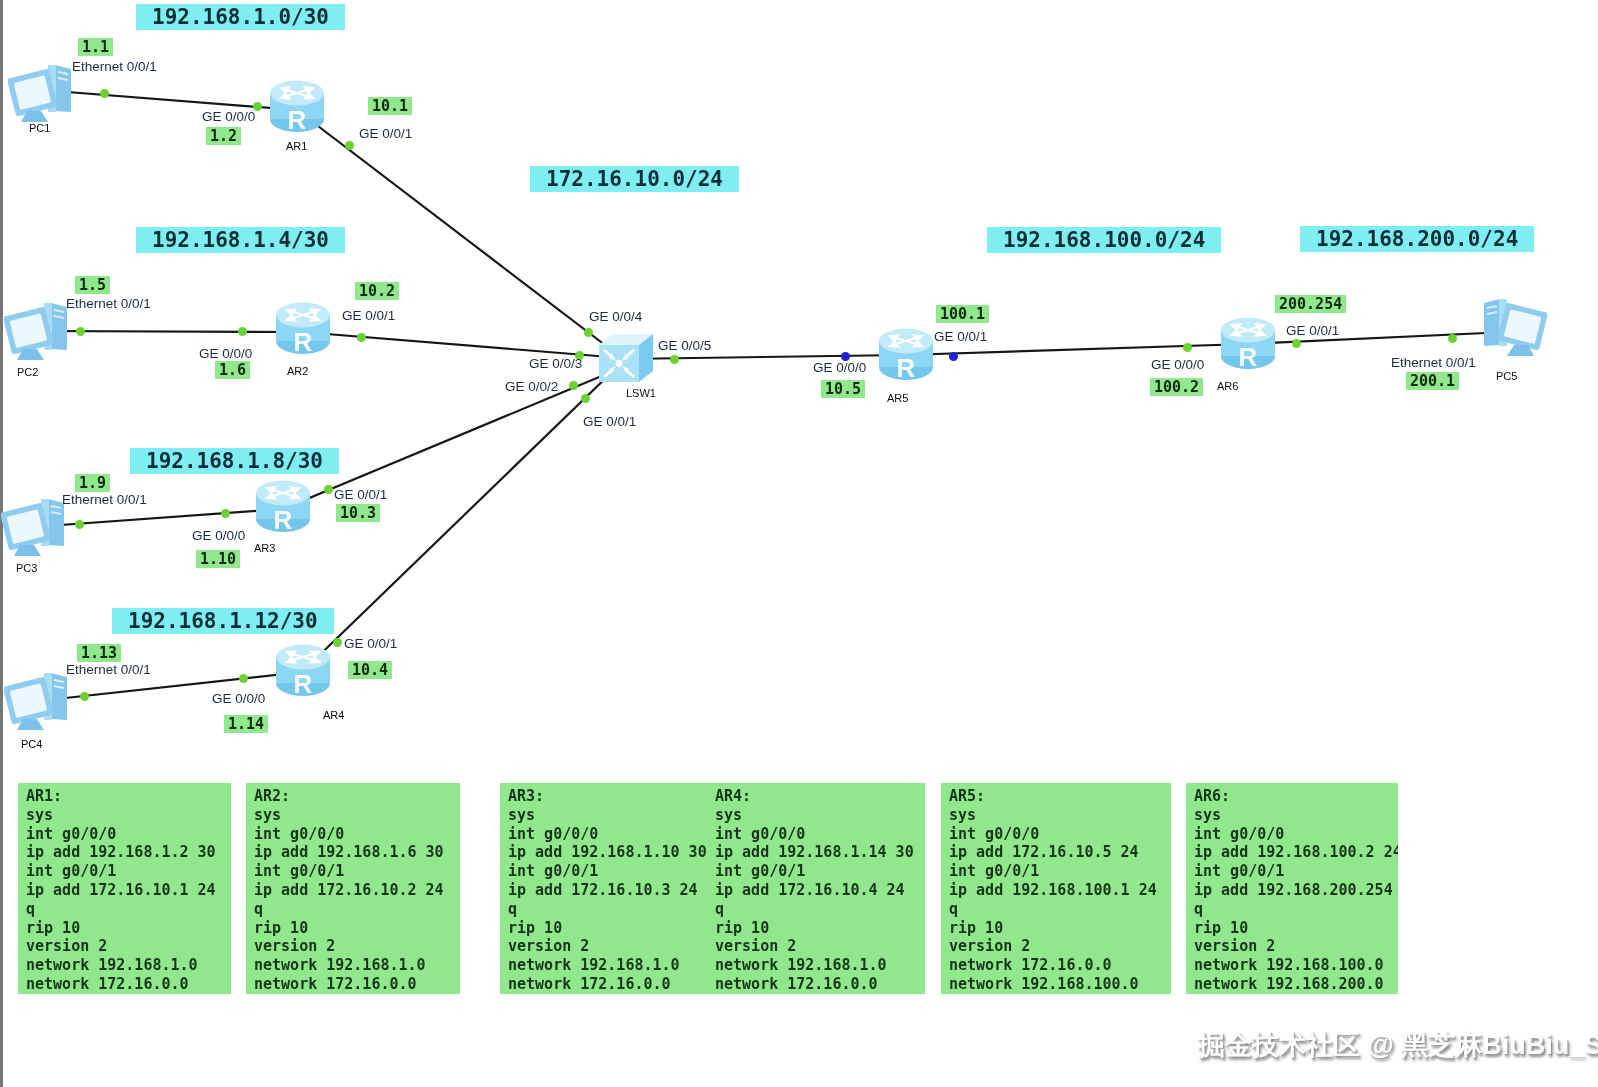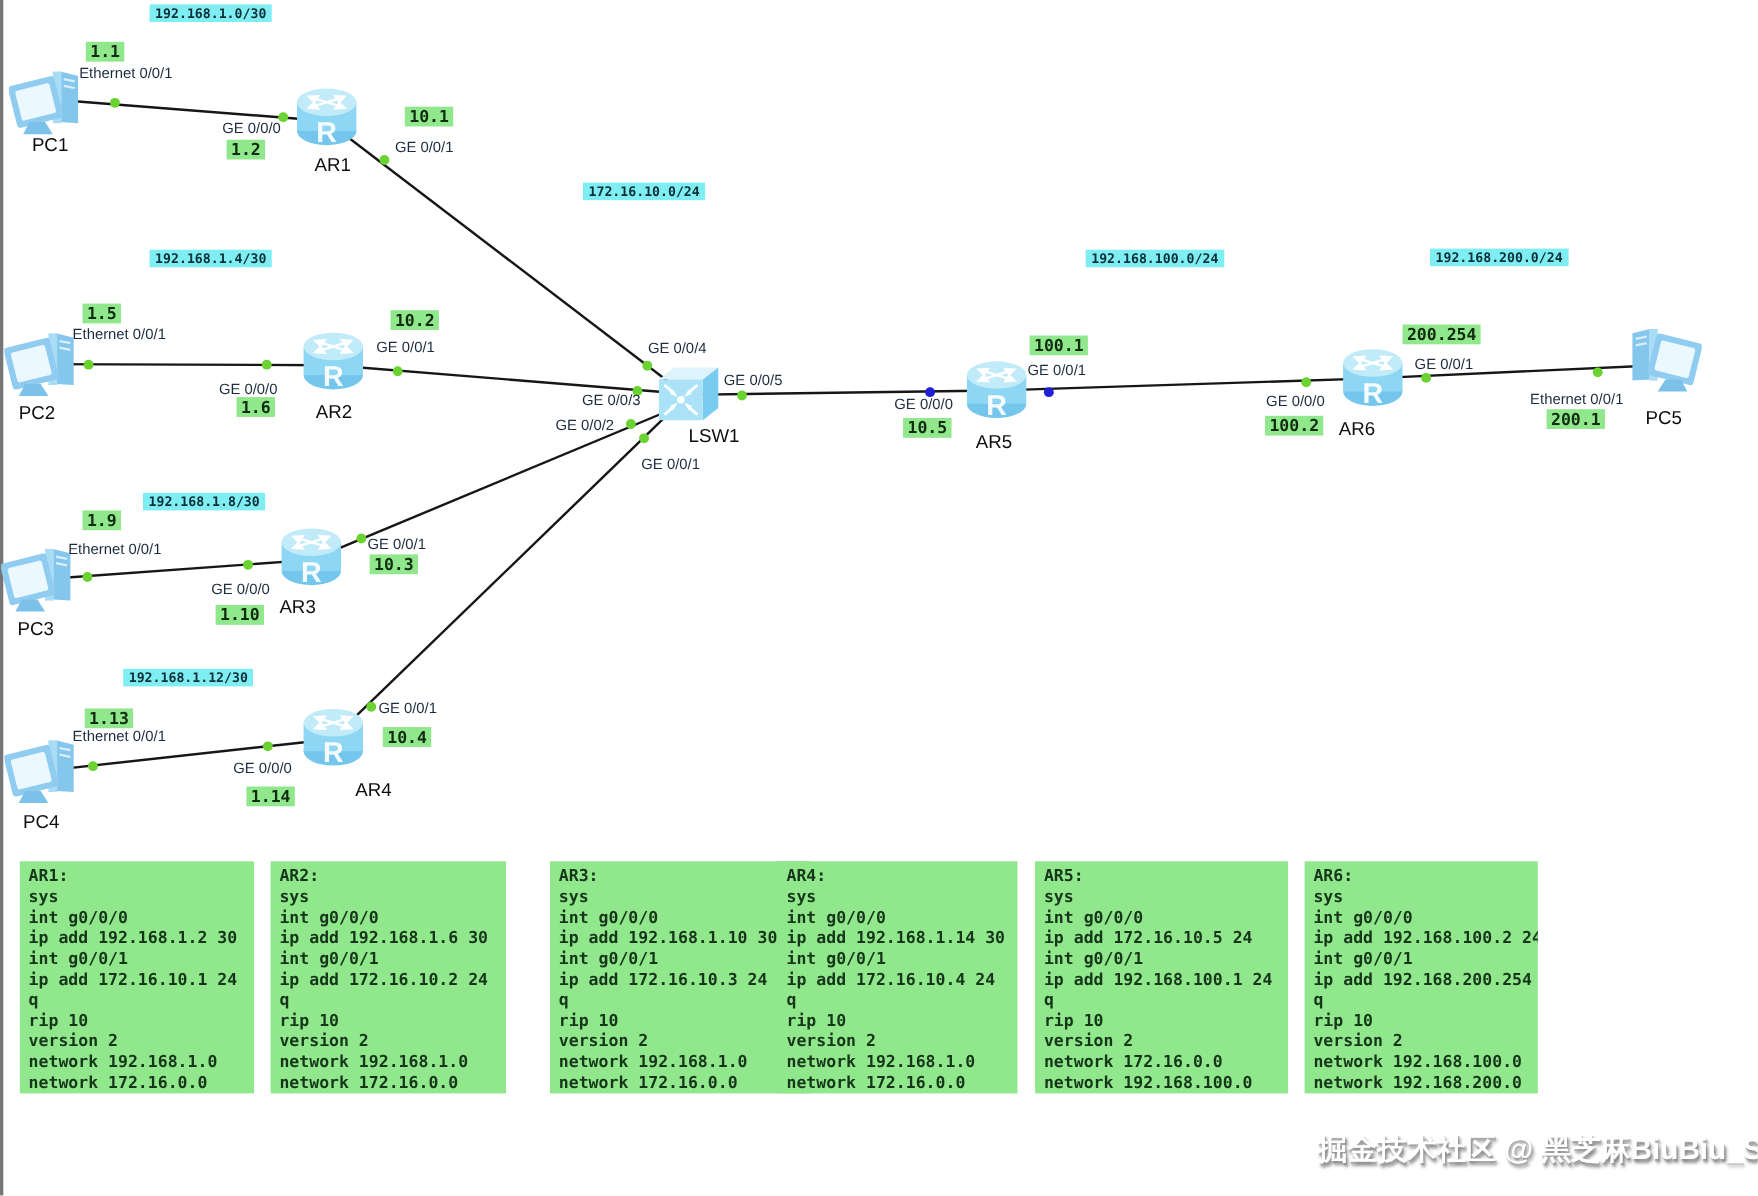--- a/index.html
+++ b/index.html
@@ -5,24 +5,24 @@
   * { margin:0; padding:0; box-sizing:border-box; }
   html,body { background:#ffffff; font-family:"Liberation Sans", sans-serif; }
   #canvas { position:relative; width:1598px; height:1087px; background:#ffffff; overflow:hidden; }
   #links-svg { position:absolute; left:0; top:0; }
   #links-svg line { stroke:var(--line,#161616); stroke-width:2.2; }
   #edge-line { position:absolute; left:0; top:0; width:3px; height:1087px; background:#767676; }
   .dot { position:absolute; width:9px; height:9px; border-radius:50%; }
   .dot.green { background:var(--gdot,#6bd331); }
   .dot.blue  { background:var(--bdot,#1f1fd8); }
   .device { position:absolute; }
-  .device-label { position:absolute; font-size:17px; color:#0d0d0d; white-space:nowrap; }
+  .device-label { position:absolute; font-size:11px; color:#0d0d0d; white-space:nowrap; }
   .net-label { position:absolute; background:var(--net-bg,#7eeef3); color:#0c2e36;
-               font-family:"DejaVu Sans Mono", monospace; font-size:12px; font-weight:600;
-               padding:1px 5px; white-space:nowrap; }
+               font-family:"DejaVu Sans Mono", monospace; font-size:21px; font-weight:600;
+               padding:1px 16px; white-space:nowrap; }
   .ip-label  { position:absolute; background:var(--ip-bg,#90e78c); color:#102b10;
                font-family:"DejaVu Sans Mono", monospace; font-size:15px; font-weight:600;
                padding:0 4px; white-space:nowrap; }
   .iface-label { position:absolute; font-size:13.5px; color:#1c2c3e; white-space:nowrap; }
   .config { position:absolute; background:var(--cfg-bg,#90e78c); color:#16361a;
             font-family:"DejaVu Sans Mono", monospace; font-size:15px; font-weight:600;
             line-height:18.8px; padding:4px 8px; overflow:hidden; }
   .config-line { white-space:pre; }
   #watermark { position:absolute; left:1198px; top:1027px; font-size:27px; font-weight:bold;
                color:#ffffff; text-shadow:2px 3px 3px #8a8a8a, 1px 1px 1px #b5b5b5; white-space:nowrap; }
@@ -243,21 +243,21 @@
     <div class="net-label" style="left: 987px; top: 227px; text-align: right;">192.168.100.0/24</div>
     <div class="net-label" style="left: 1300px; top: 226px;">192.168.200.0/24</div>
     <div class="net-label" style="left: 130px; top: 448px;">192.168.1.8/30</div>
     <div class="net-label" style="left: 112px; top: 608px;">192.168.1.12/30</div>
     <div class="ip-label" style="left: 78px; top: 38px;">1.1</div>
     <div class="ip-label" style="left: 206px; top: 127px;">1.2</div>
     <div class="ip-label" style="left: 368px; top: 97px;">10.1</div>
     <div class="ip-label" style="left: 75px; top: 276px;">1.5</div>
     <div class="ip-label" style="left: 215px; top: 361px;">1.6</div>
     <div class="ip-label" style="left: 355px; top: 282px;">10.2</div>
-    <div class="ip-label" style="left: 75px; top: 464px;">1.9</div>
+    <div class="ip-label" style="left: 75px; top: 474px;">1.9</div>
     <div class="ip-label" style="left: 196px; top: 550px;">1.10</div>
     <div class="ip-label" style="left: 336px; top: 504px;">10.3</div>
     <div class="ip-label" style="left: 77px; top: 644px;">1.13</div>
     <div class="ip-label" style="left: 224px; top: 715px;">1.14</div>
     <div class="ip-label" style="left: 348px; top: 661px;">10.4</div>
     <div class="ip-label" style="left: 821px; top: 380px;">10.5</div>
     <div class="ip-label" style="left: 936px; top: 305px;">100.1</div>
     <div class="ip-label" style="left: 1150px; top: 378px;">100.2</div>
     <div class="ip-label" style="left: 1275px; top: 295px;">200.254</div>
     <div class="ip-label" style="left: 1406px; top: 372px;">200.1</div>

